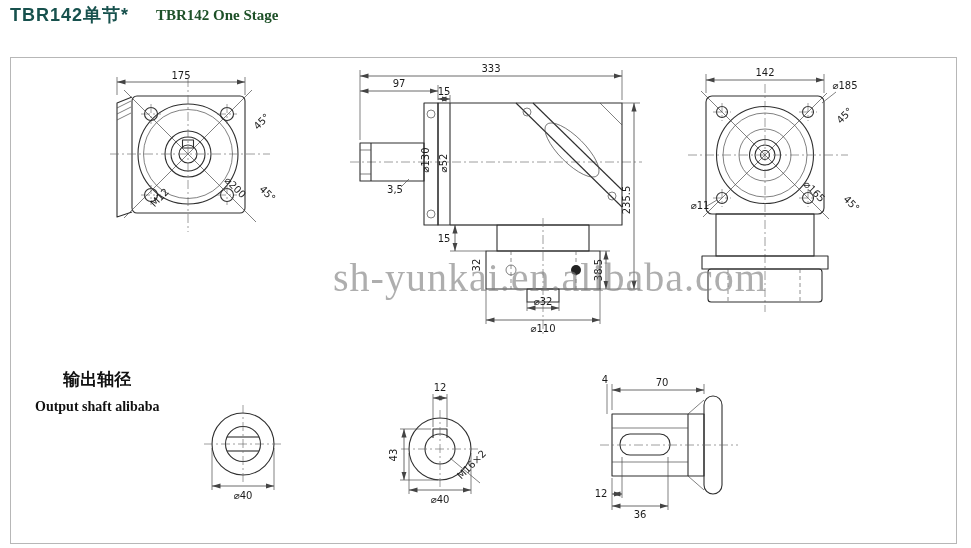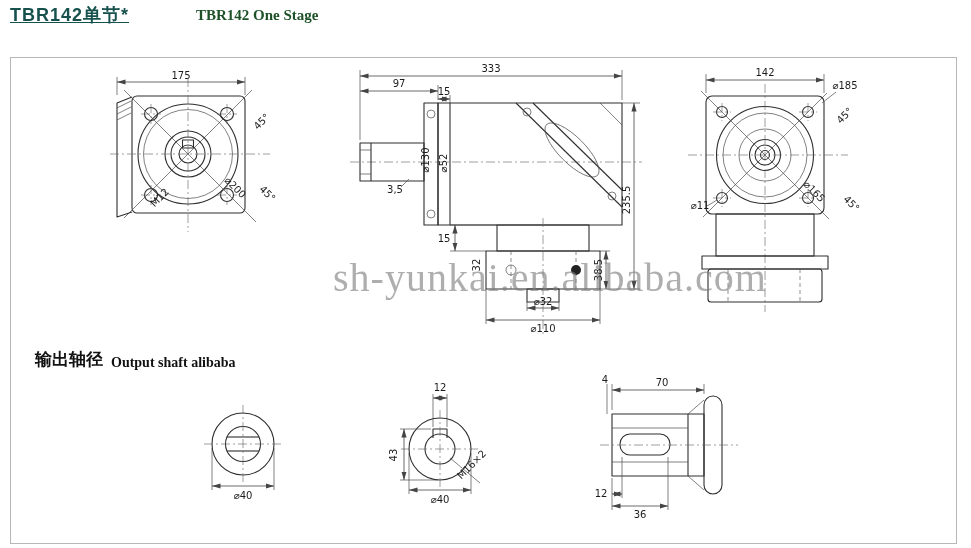--- a/index.html
+++ b/index.html
@@ -1,24 +1,24 @@
 <!DOCTYPE html>
 <html><head>
 <meta charset="utf-8">
 <style>
   html,body{margin:0;padding:0;background:#fff;}
   .page{position:relative;width:971px;height:548px;background:#fff;overflow:hidden;
         font-family:"Liberation Sans",sans-serif;}
   .hdr-title{position:absolute;left:10px;top:3px;font-size:18px;font-weight:bold;
-             color:#17514d;letter-spacing:1px;text-decoration:underline;}
+             color:#17514d;letter-spacing:1px;}
   .hdr-sub{position:absolute;left:156px;top:7px;font-size:15px;color:#1e5128;
-           font-family:"Liberation Serif",serif;font-weight:bold;margin-left:40px;}
+           font-family:"Liberation Serif",serif;font-weight:bold;}
   .frame{position:absolute;left:10px;top:57px;width:945px;height:485px;
          border:1px solid #b7b7b7;}
-  .sec2{position:absolute;left:35px;top:348px;display:flex;align-items:flex-end;gap:8px;}
+  .sec2{position:absolute;left:35px;top:368px;display:flex;align-items:center;gap:8px;flex-direction:column;}
   .sec2 .cn{font-size:17px;color:#111;font-weight:bold;}
   .sec2 .en{font-size:14px;color:#111;font-family:"Liberation Serif",serif;font-weight:bold;}
   .wm{position:absolute;left:333px;top:254px;font-size:40px;color:rgba(125,125,125,.62);
       letter-spacing:1px;font-family:"Liberation Serif",serif;}
   svg{position:absolute;left:0;top:0;}
   .ln{stroke:#2f2f2f;stroke-width:1.1;fill:none;stroke-linejoin:round;}
   .thin{stroke:#4a4a4a;stroke-width:.7;fill:none;}
   .cl{stroke:#6a6a6a;stroke-width:.65;fill:none;stroke-dasharray:9 3 2 3;}
   .dsh{stroke:#555;stroke-width:.65;fill:none;stroke-dasharray:4 3;}
   .dim{stroke:#444;stroke-width:.8;fill:none;}

